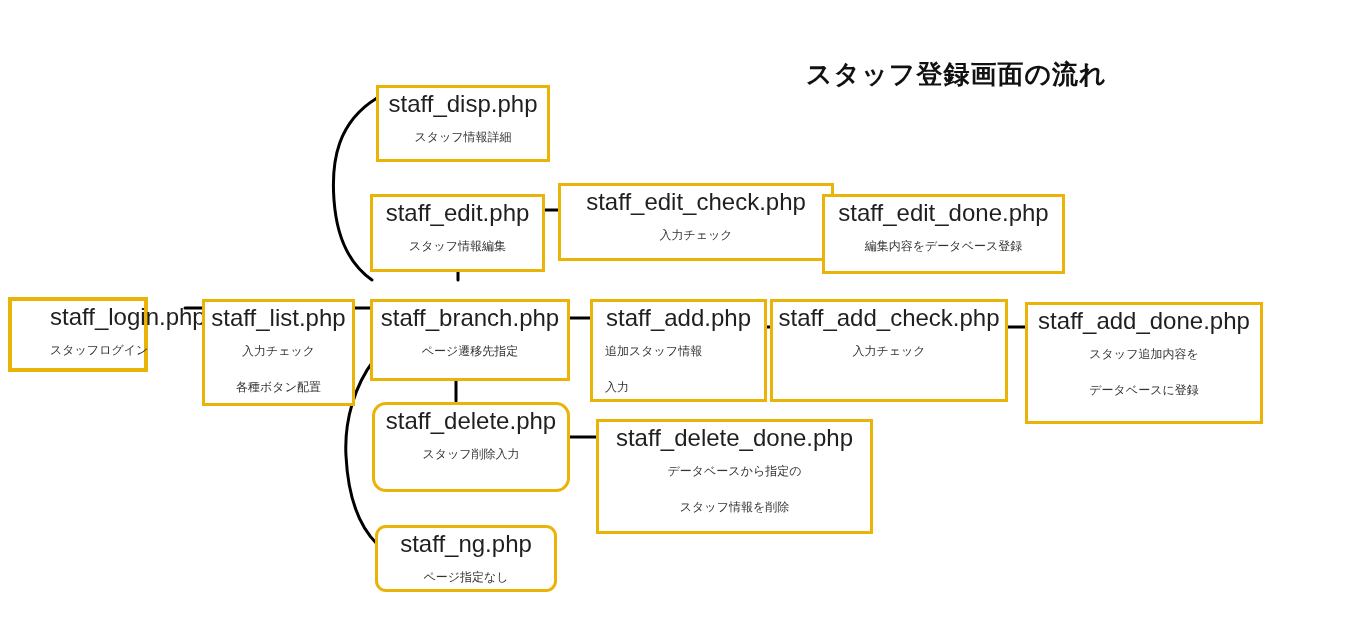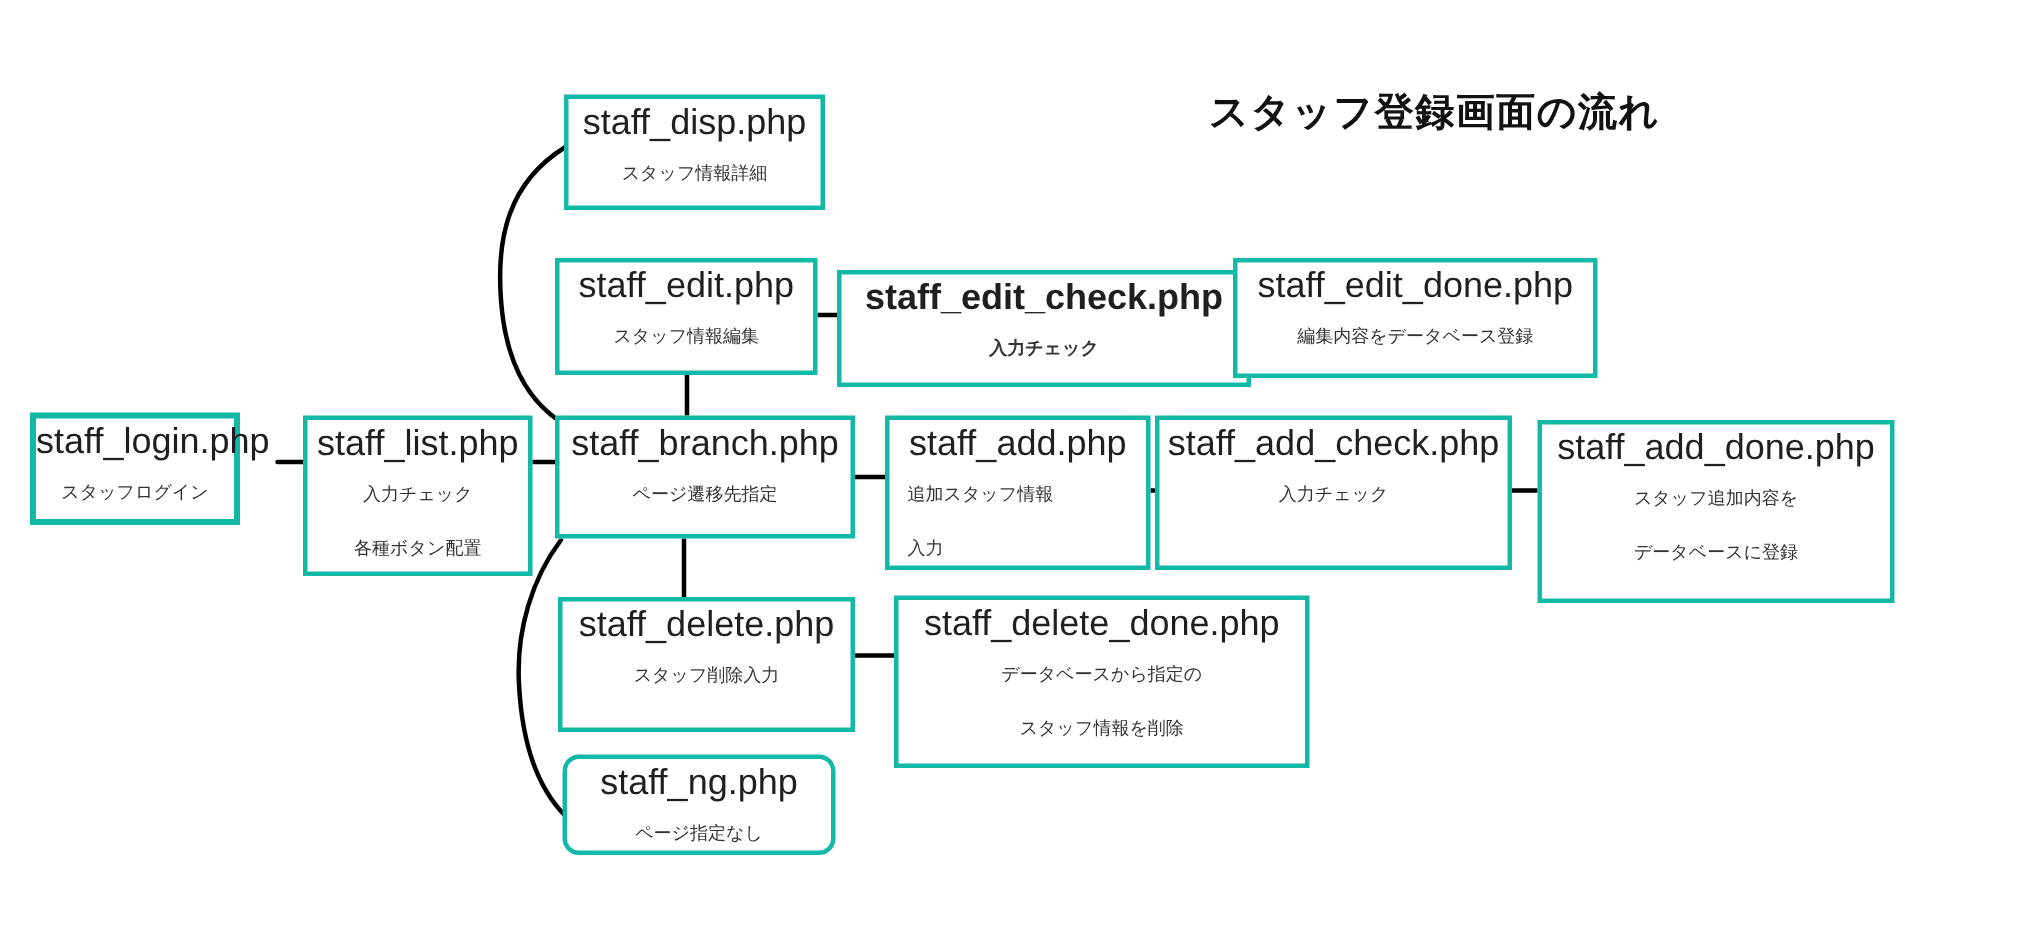--- a/index.html
+++ b/index.html
@@ -8,24 +8,25 @@
     position: relative;
     background: #ffffff;
     font-family: "Liberation Sans", "DejaVu Sans", sans-serif;
     overflow: hidden;
   }
   #canvas { position: absolute; left: 0; top: 0; width: 1350px; height: 629px; }
   #connectors { position: absolute; left: 0; top: 0; z-index: 1; }
   .node {
     position: absolute;
     box-sizing: border-box;
-    border: 3px solid #14b8a6;
+    border: 3px solid #eab308;
     background: #ffffff;
     text-align: center;
     z-index: 2;
+    margin-top: 22px;
   }
   .file {
     font-size: 24px;
     line-height: 30px;
     margin-top: 1px;
     white-space: nowrap;
     color: #1f1f1f;
   }
   .desc {
     font-size: 12px;
@@ -37,31 +38,31 @@
   #page-title {
     position: absolute;
     left: 806px; top: 57px;
     font-size: 26px;
     font-weight: bold;
     color: #111111;
     letter-spacing: 1px;
     z-index: 2;
   }
   
-  #n-login       { left: 20px;    top: 275px; width: 140px; height: 75px;  border-width: 4px; }
+  #n-login       { left: 8px;    top: 275px; width: 140px; height: 75px;  border-width: 4px; padding-left: 38px; }
   #n-list        { left: 202px;  top: 277px; width: 153px; height: 107px; }
   #n-disp        { left: 376px;  top: 63px;  width: 174px; height: 77px;  }
   #n-edit        { left: 370px;  top: 172px; width: 175px; height: 78px;  }
-  #n-edit-check  { left: 558px;  top: 180px; width: 276px; height: 78px; font-weight: bold;  }
+  #n-edit-check  { left: 558px;  top: 161px; width: 276px; height: 78px;  }
   #n-edit-done   { left: 822px;  top: 172px; width: 243px; height: 80px;  }
   #n-branch      { left: 370px;  top: 277px; width: 200px; height: 82px;  }
   #n-add         { left: 590px;  top: 277px; width: 177px; height: 103px; }
   #n-add-check   { left: 770px;  top: 277px; width: 238px; height: 103px; }
   #n-add-done    { left: 1025px; top: 280px; width: 238px; height: 122px; }
-  #n-delete      { left: 372px;  top: 398px; width: 198px; height: 90px;  }
+  #n-delete      { left: 372px;  top: 380px; width: 198px; height: 90px; border-radius: 14px;  }
   #n-delete-done { left: 596px;  top: 397px; width: 277px; height: 115px; }
   #n-ng          { left: 375px;  top: 503px; width: 182px; height: 67px; border-radius: 11px;  }
 </style>
 </head>
 <body>
 
 <div id="canvas">
 
   <svg id="connectors" width="1350" height="629" viewBox="0 0 1350 629">
     <g fill="none" stroke="#000000" stroke-width="3" stroke-linecap="round">

